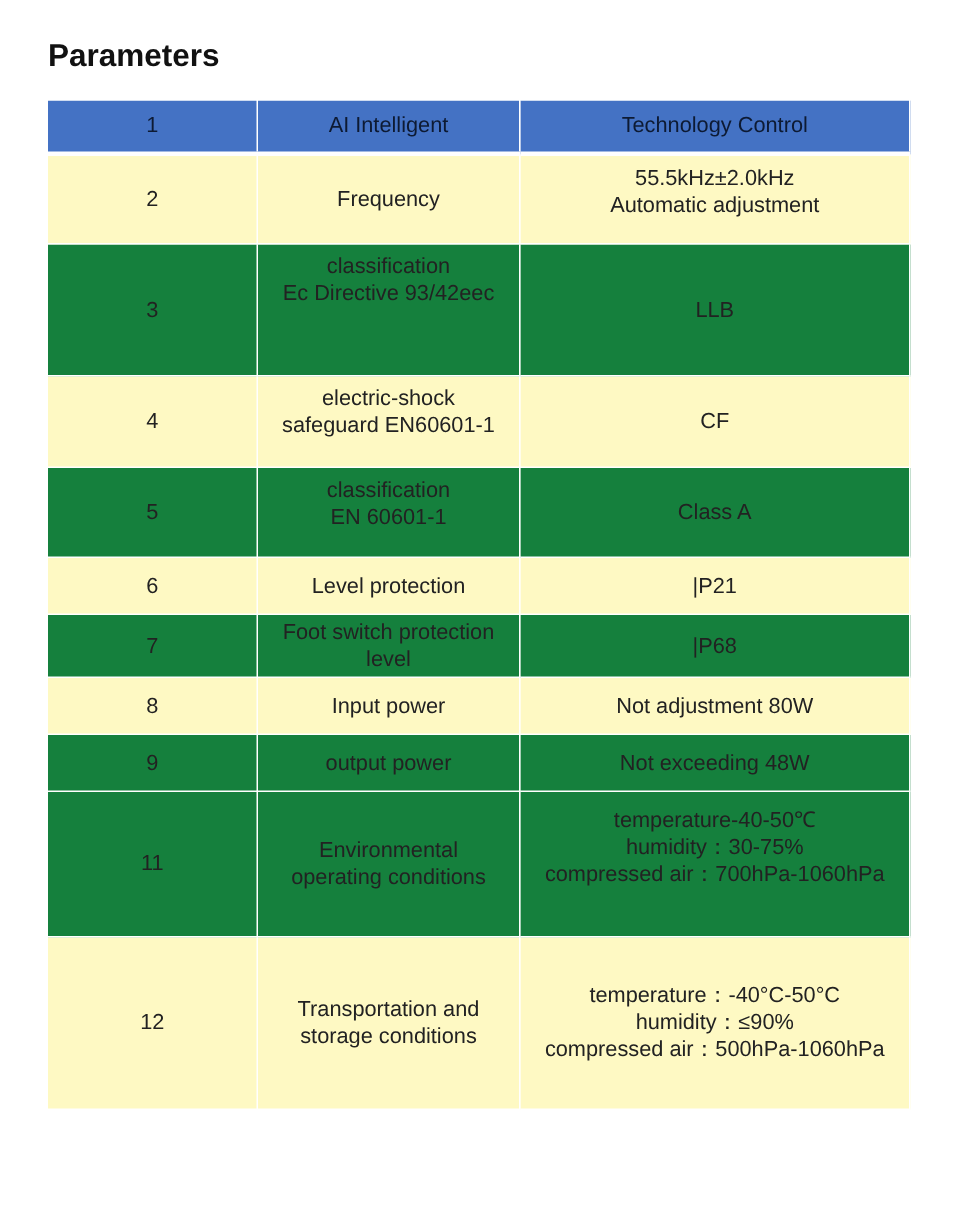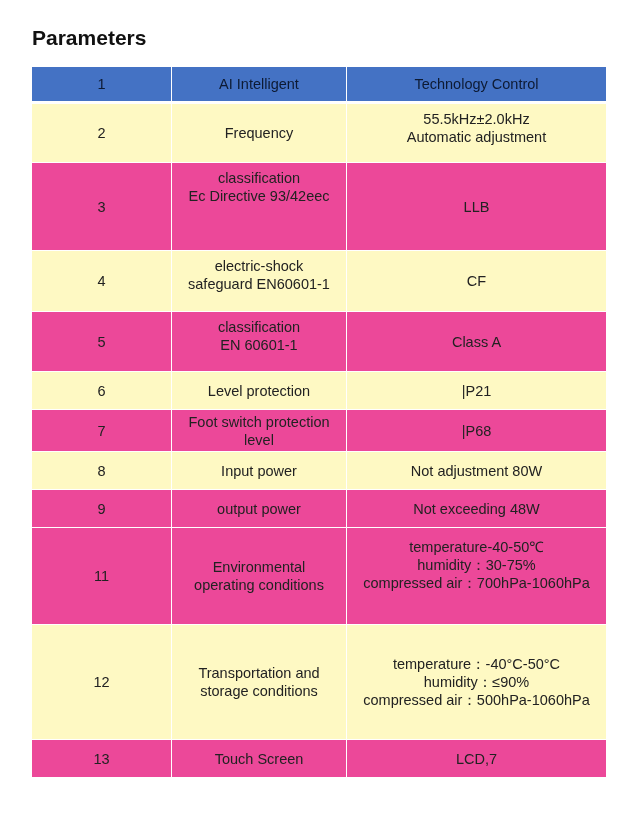--- a/index.html
+++ b/index.html
@@ -7,21 +7,21 @@
          font-family: "Liberation Sans", sans-serif; color: #1a1a1a; }
   .title { position: absolute; left: 32px; top: 26px; font-size: 21px; font-weight: bold;
            color: #111; font-family: "Liberation Sans", sans-serif; }
   table.params { position: absolute; left: 31px; top: 66px; width: 575px;
                  border-collapse: collapse; table-layout: fixed; }
   table.params td { border: 1px solid #ffffff; text-align: center; vertical-align: middle;
                     font-size: 14.5px; line-height: 18px; padding: 0 6px; color: #222;
                     white-space: pre-line; }
   table.params tr.hdr td { background: #4472C4; color: #0d1a33; border-bottom: 3px solid #ffffff; }
   table.params tr.dark td { background: #fef9c3; margin-left: 28px; }
-  table.params tr.light td { background: #ec4899; }
+  table.params tr.light td { background: #15803d; }
   col.c1 { width: 140px; } col.c2 { width: 175px; } col.c3 { width: 260px; }
   .top { vertical-align: top !important; padding-top: 6px !important; }
 </style>
 </head>
 <body>
 
 <div class="title">Parameters</div>
 
 <table class="params">
   <colgroup>
@@ -89,19 +89,14 @@
 compressed air：700hPa-1060hPa</td>
     </tr>
     <tr class="dark" style="height:115px">
       <td>12</td>
       <td>Transportation and
 storage conditions</td>
       <td>temperature：-40°C-50°C
 humidity：≤90%
 compressed air：500hPa-1060hPa</td>
     </tr>
-    <tr class="light" style="height:38px">
-      <td>13</td>
-      <td>Touch Screen</td>
-      <td>LCD,7</td>
-    </tr>
   </tbody>
 </table>
 
 </body></html>

